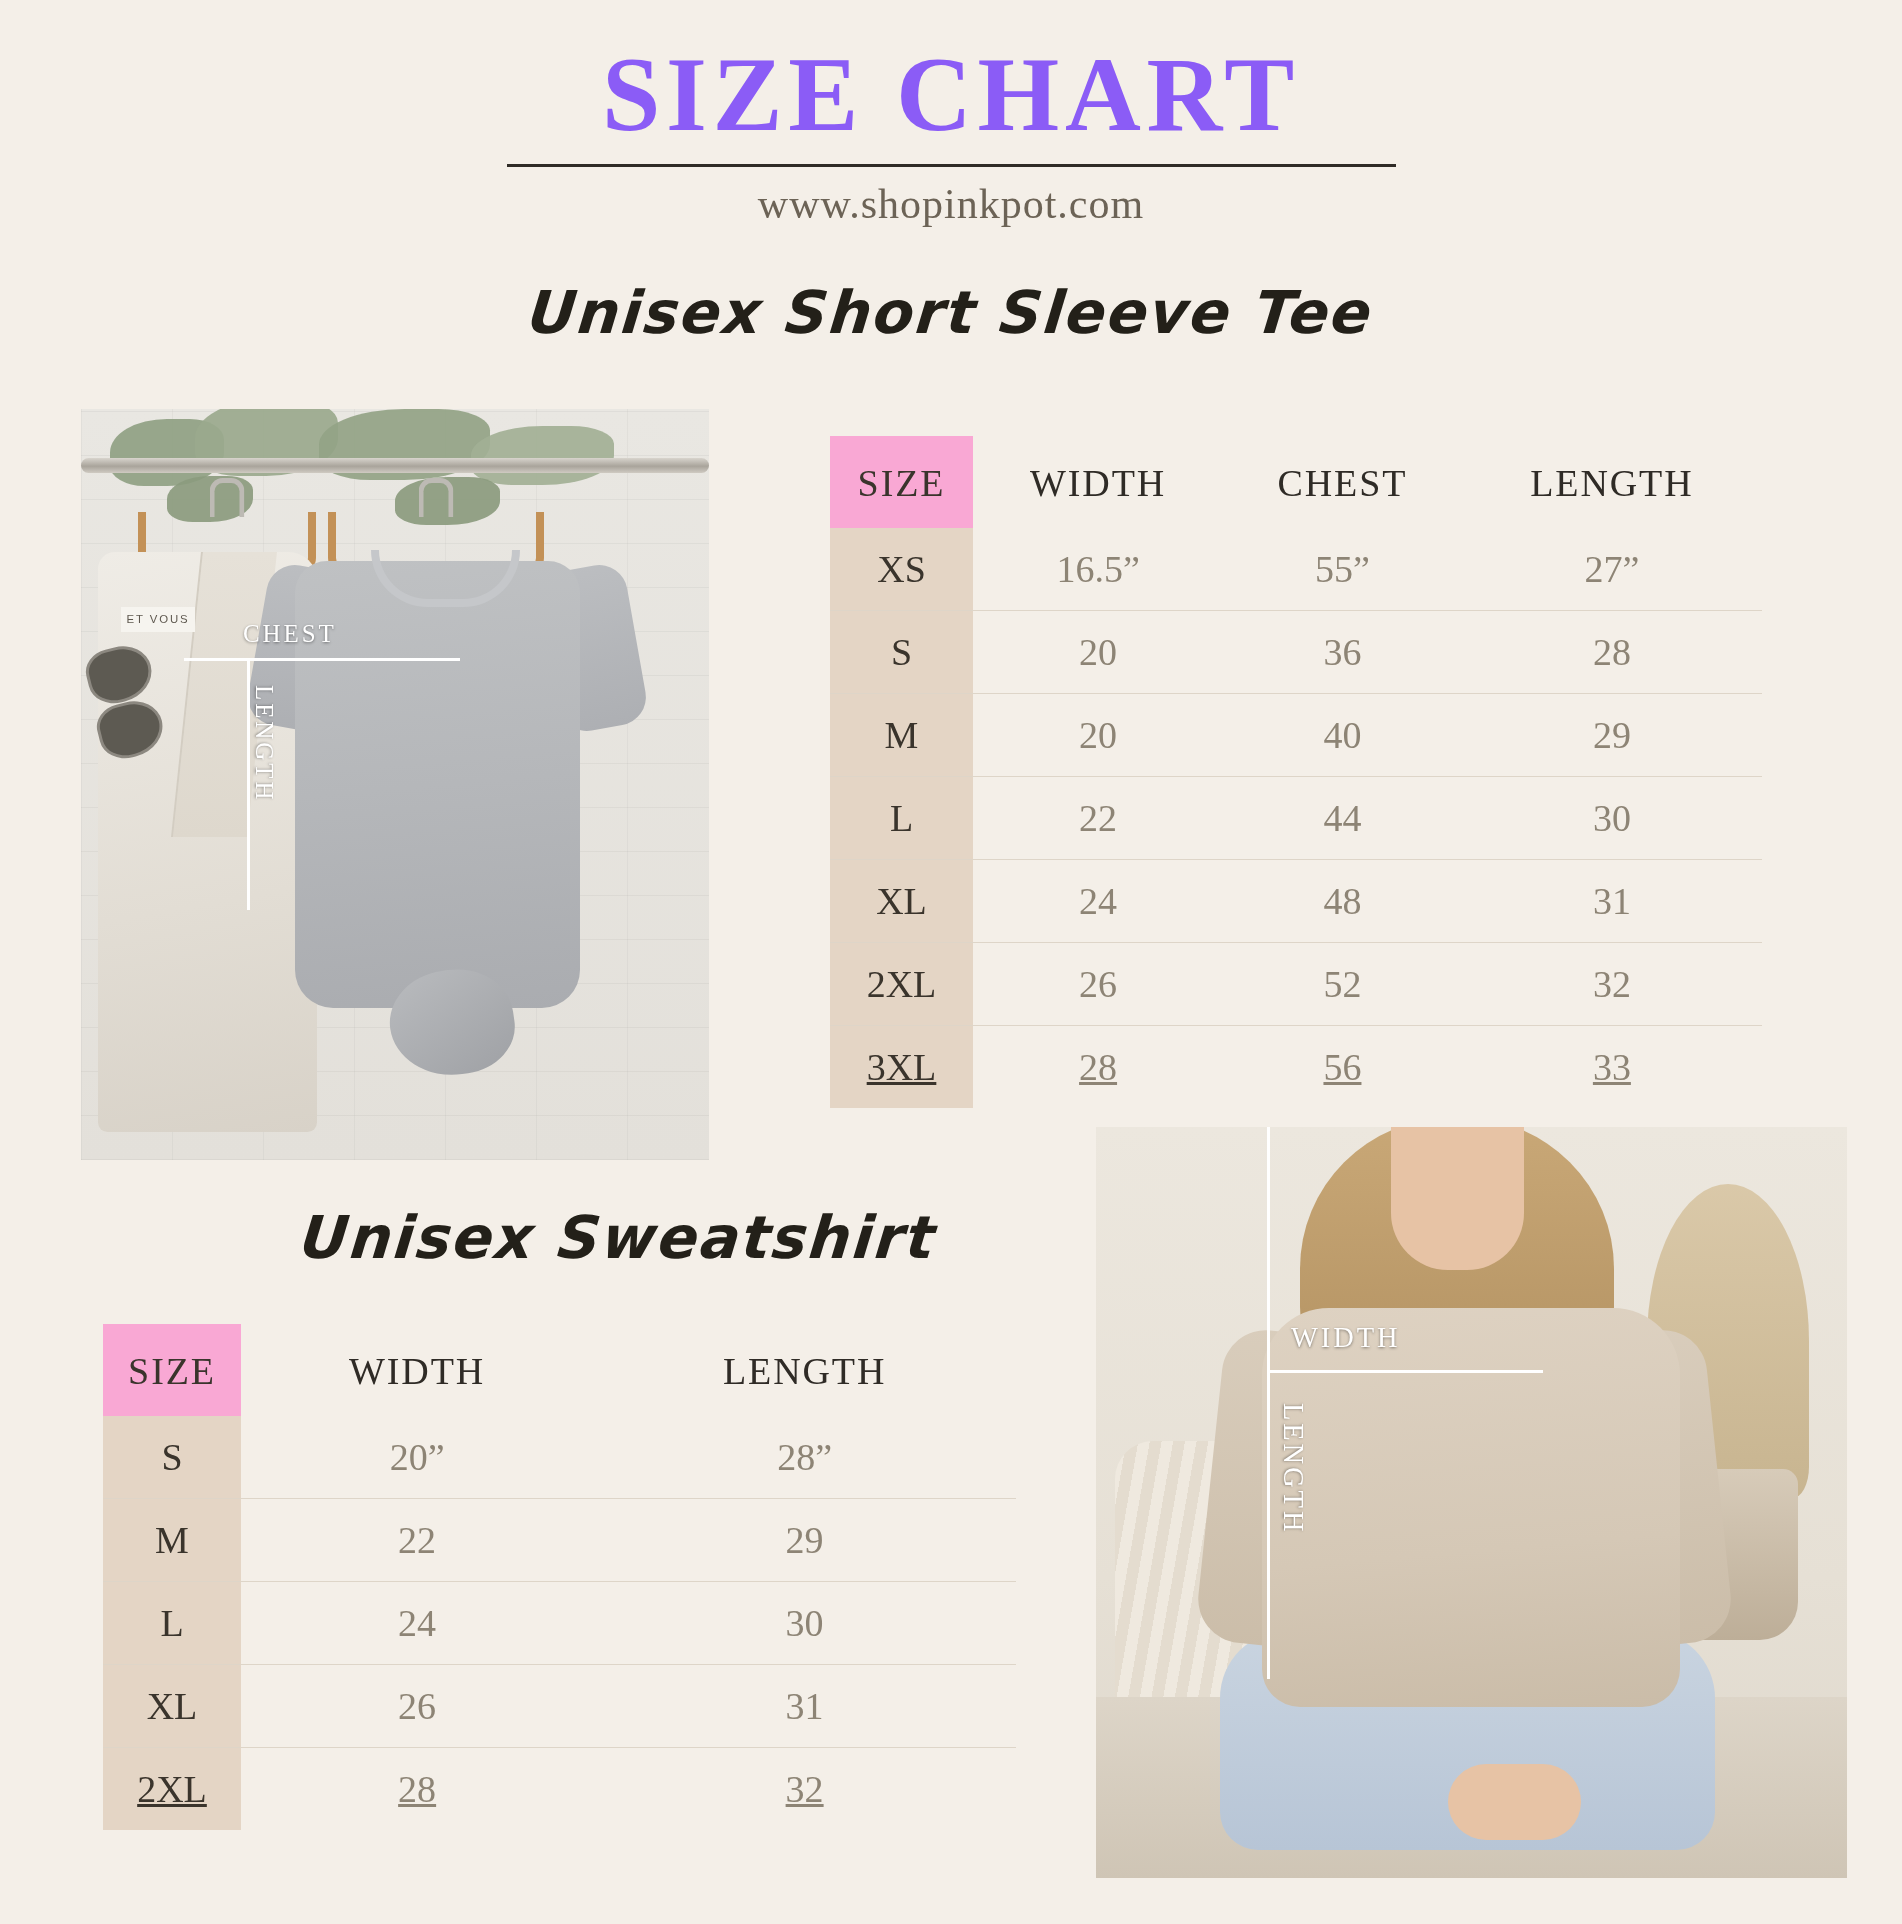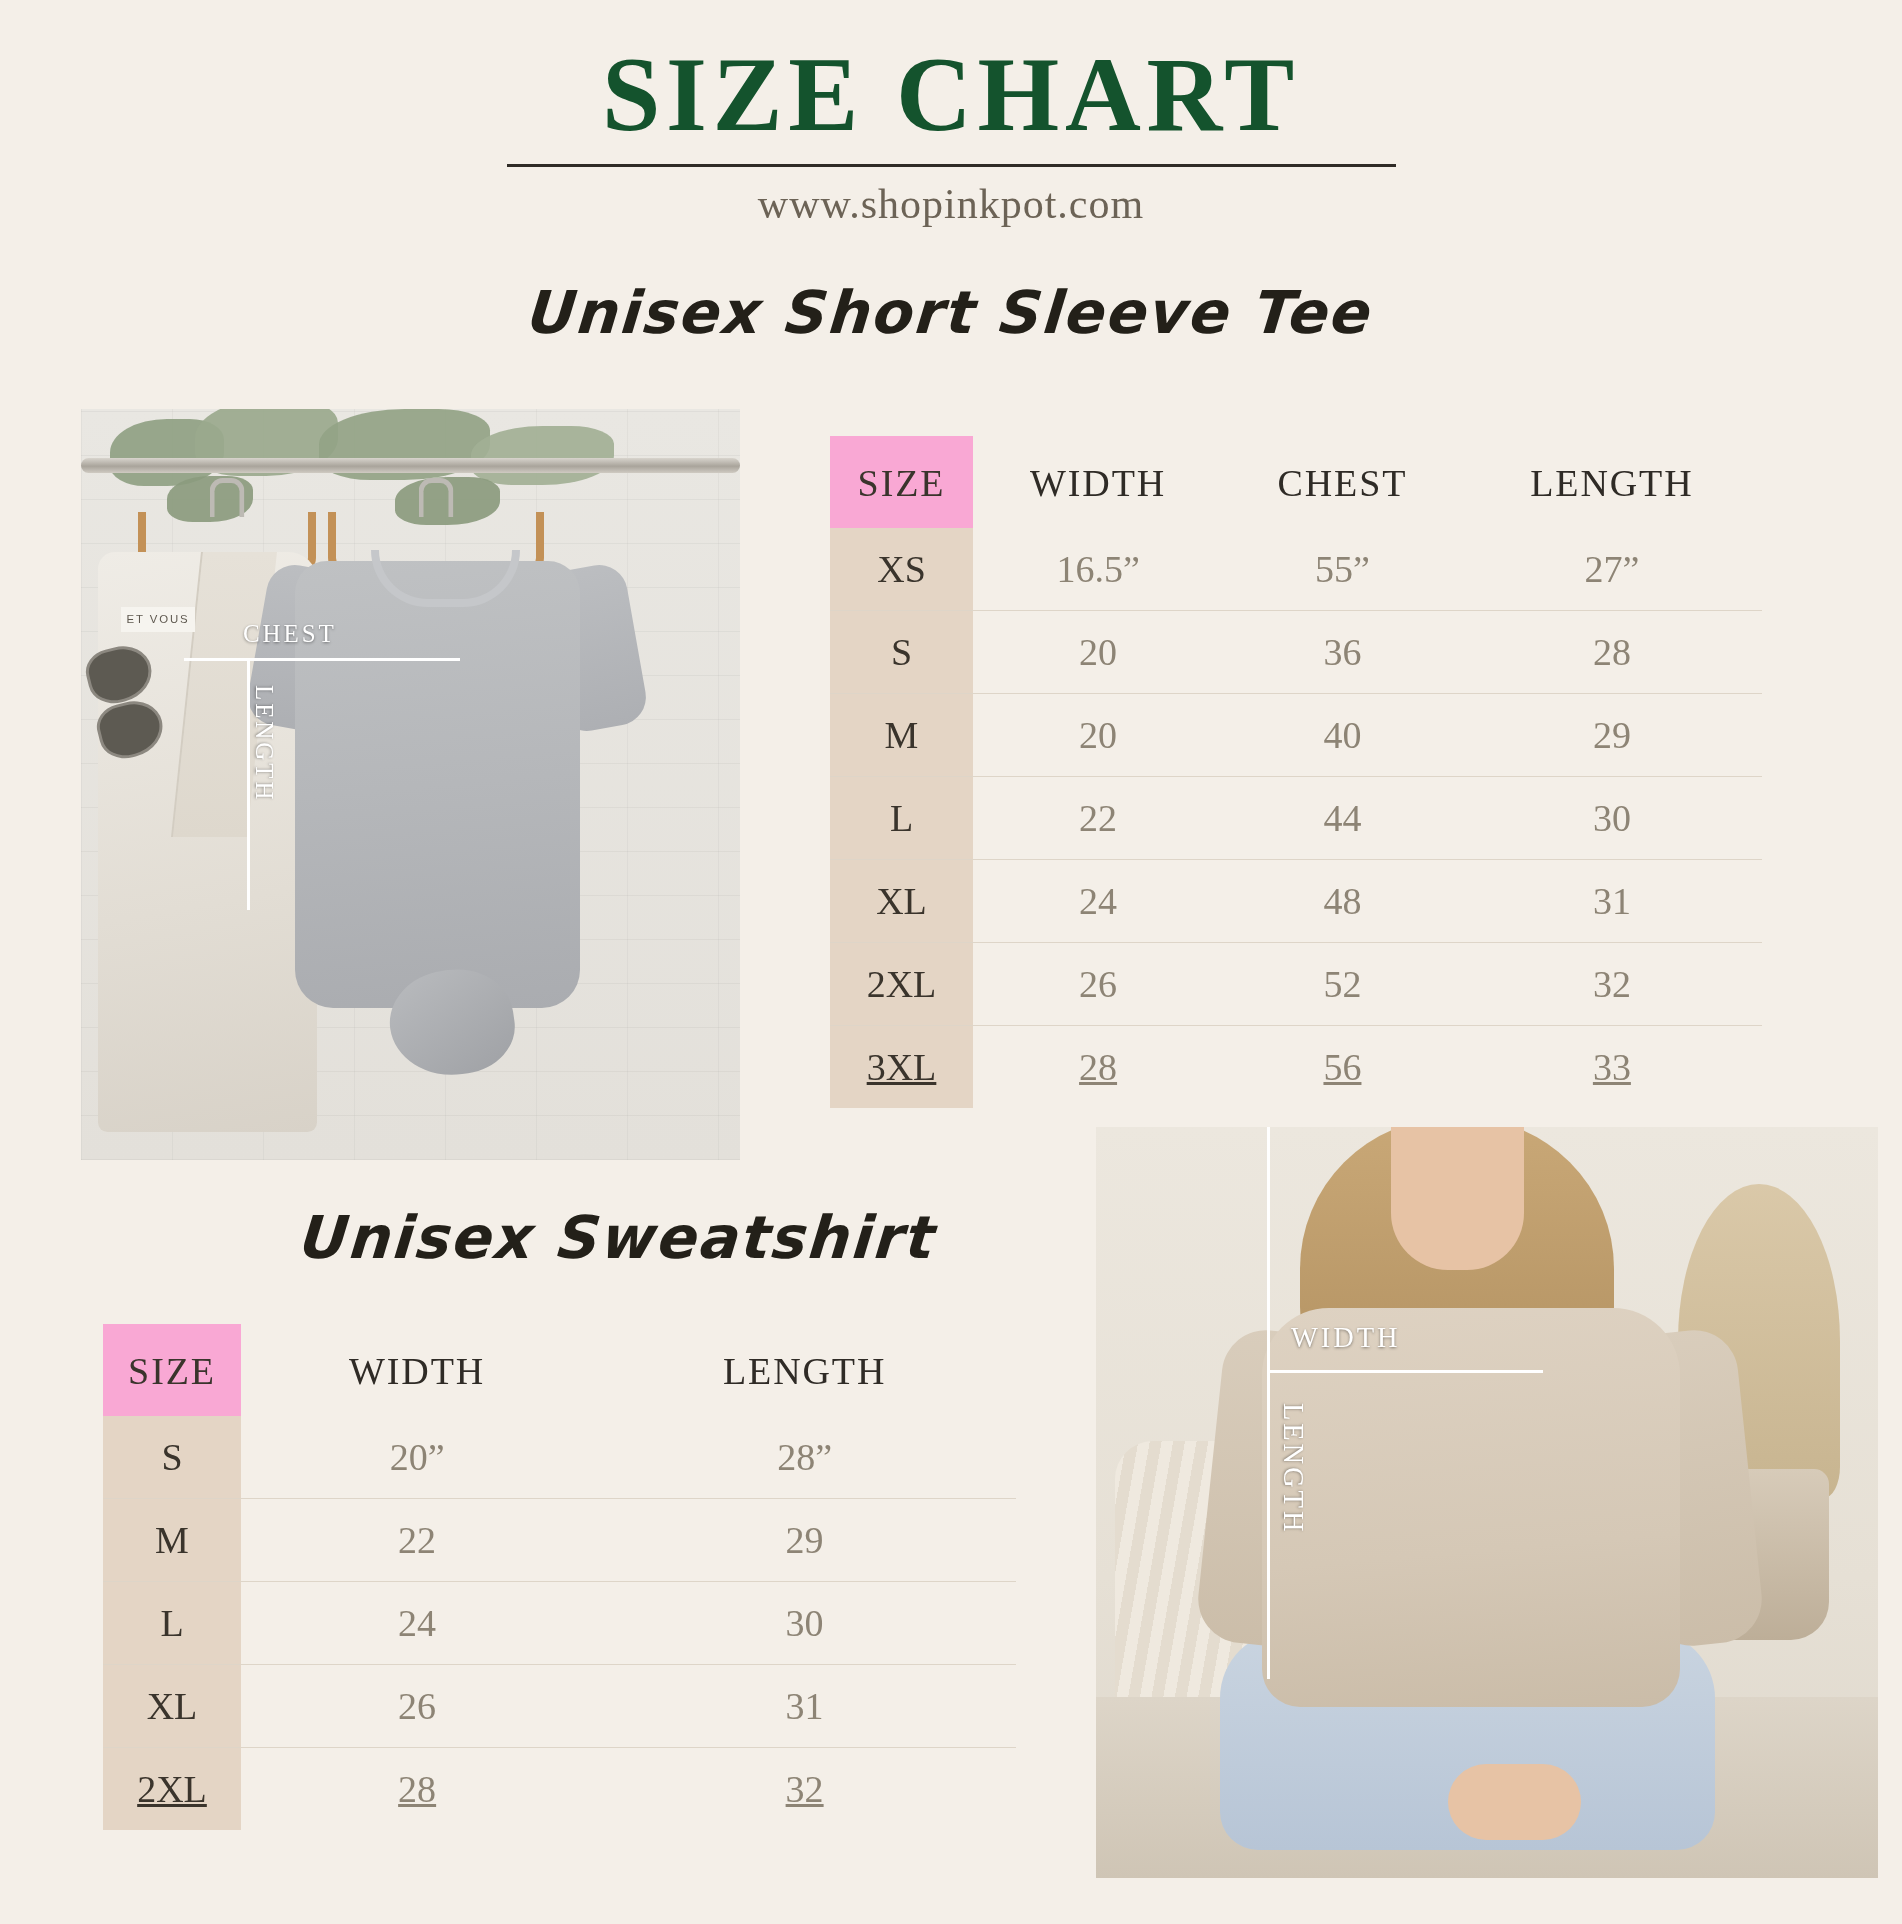--- a/index.html
+++ b/index.html
@@ -20,21 +20,21 @@
 
   
   .header {
     padding-top: 40px;
     text-align: center;
   }
   .title {
     font-family: "Liberation Serif", serif;
     font-size: 105px;
     letter-spacing: 5.7px;
-    color: #14532d;
+    color: #8b5cf6;
     font-weight: 700;
     line-height: 1.05;
     margin: 0;
   }
   .title-rule {
     width: 889px;
     height: 3.8px;
     background: #2f2b26;
     margin: 13.3px auto 0 auto;
   }
@@ -66,21 +66,20 @@
   #sweat-heading {
     position: absolute;
     left: 301px;
     top: 1203px;
   }
 
   
   .photo {
     position: absolute;
     overflow: hidden;
-    padding-left: 31px;
   }
   #tee-photo {
     left: 81px;
     top: 409px;
     width: 628px;
     height: 751px;
   }
   #sweat-photo {
     left: 1096px;
     top: 1127px;

